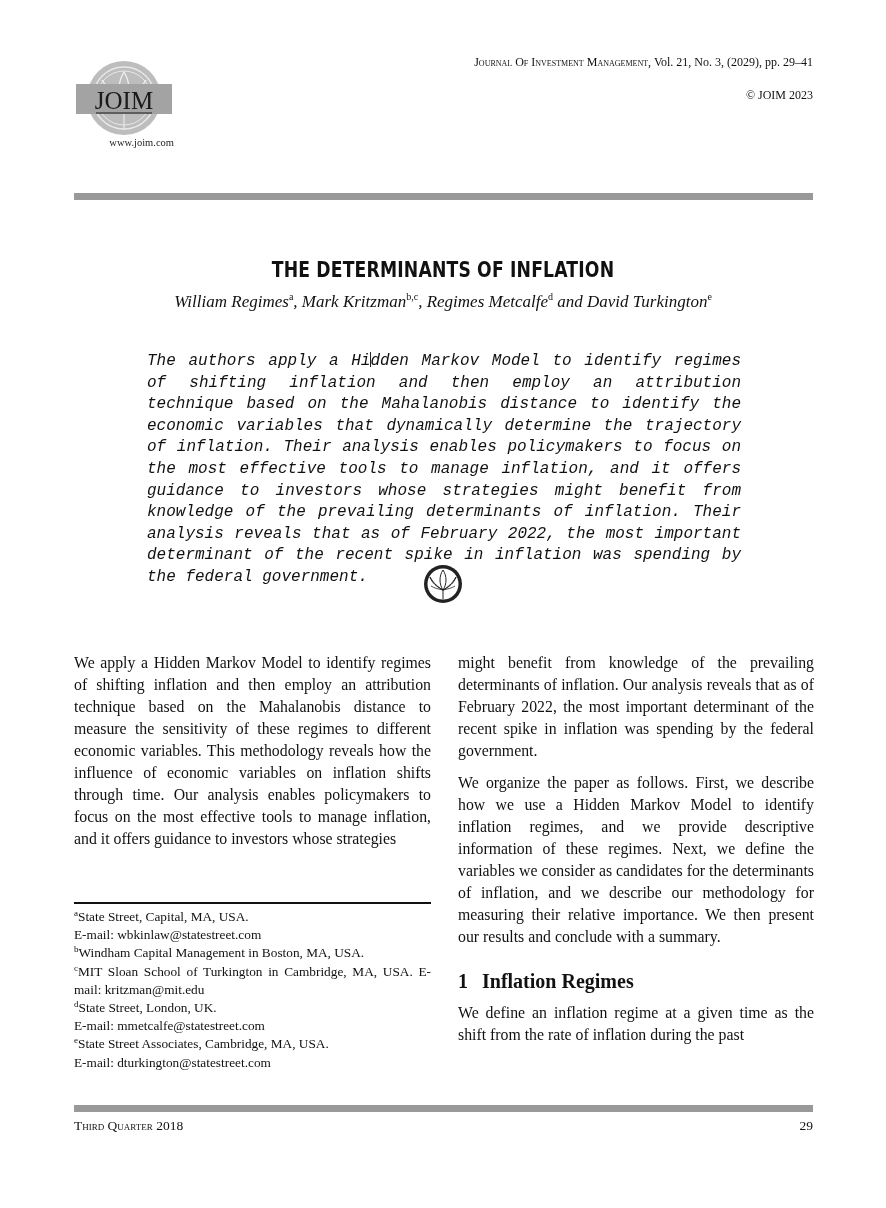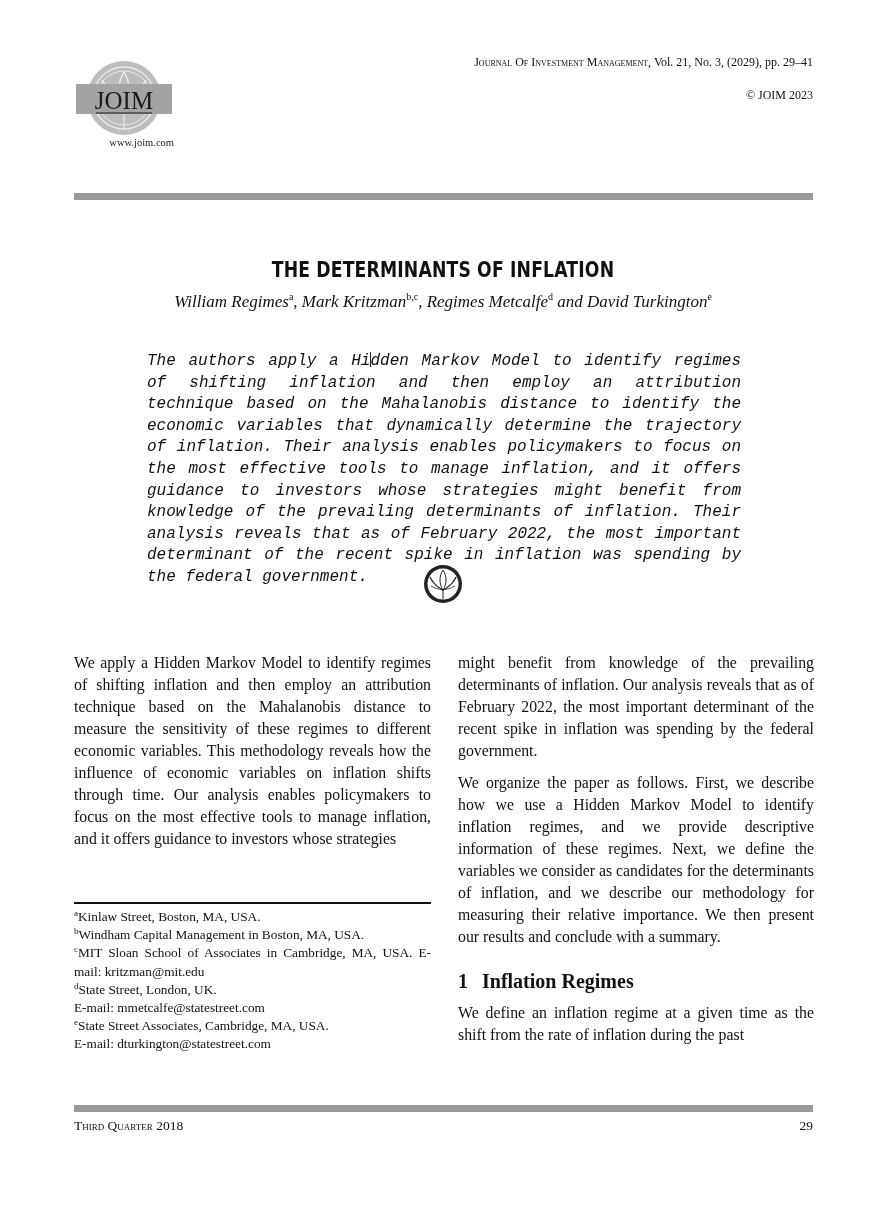--- a/index.html
+++ b/index.html
@@ -73,23 +73,24 @@
     <line x1="20" y1="26" x2="20" y2="35" stroke="#222" stroke-width="1"></line>
   </svg>
 </div>
 
 <div class="abs col col-left">
   <p>We apply a Hidden Markov Model to identify regimes of shifting inflation and then employ an attribution technique based on the Maha­lanobis distance to measure the sensitivity of these regimes to different economic variables. This methodology reveals how the influence of eco­nomic variables on inflation shifts through time. Our analysis enables policymakers to focus on the most effective tools to manage inflation, and it offers guidance to investors whose strategies</p>
 </div>
 
 <div class="abs fn-rule"></div>
 <div class="abs footnotes">
-  <div><sup>a</sup><span>Kinlaw Street, Boston, MA, USA.</span></div>
+  <div><sup>a</sup><span>State Street, Capital, MA, USA.</span></div>
+  <div><sup></sup><span>E-mail: wbkinlaw@statestreet.com</span></div>
   <div><sup>b</sup><span>Windham Capital Management in Boston, MA, USA.</span></div>
-  <div><sup>c</sup><span>MIT Sloan School of Associates in Cambridge, MA, USA. E-mail: kritzman@mit.edu</span></div>
+  <div><sup>c</sup><span>MIT Sloan School of Turkington in Cambridge, MA, USA. E-mail: kritzman@mit.edu</span></div>
   <div><sup>d</sup><span>State Street, London, UK.</span></div>
   <div><sup></sup><span>E-mail: mmetcalfe@statestreet.com</span></div>
   <div><sup>e</sup><span>State Street Associates, Cambridge, MA, USA.</span></div>
   <div><sup></sup><span>E-mail: dturkington@statestreet.com</span></div>
 </div>
 
 <div class="abs col col-right">
   <p>might benefit from knowledge of the prevailing determinants of inflation. Our analysis reveals that as of February 2022, the most important determinant of the recent spike in inflation was spending by the federal government.</p>
   <p>We organize the paper as follows. First, we describe how we use a Hidden Markov Model to identify inflation regimes, and we provide descriptive information of these regimes. Next, we define the variables we consider as candi­dates for the determinants of inflation, and we describe our methodology for measuring their rel­ative importance. We then present our results and conclude with a summary.</p>
   <div class="section-heading"><span class="num">1</span><span>Inflation Regimes</span></div>

